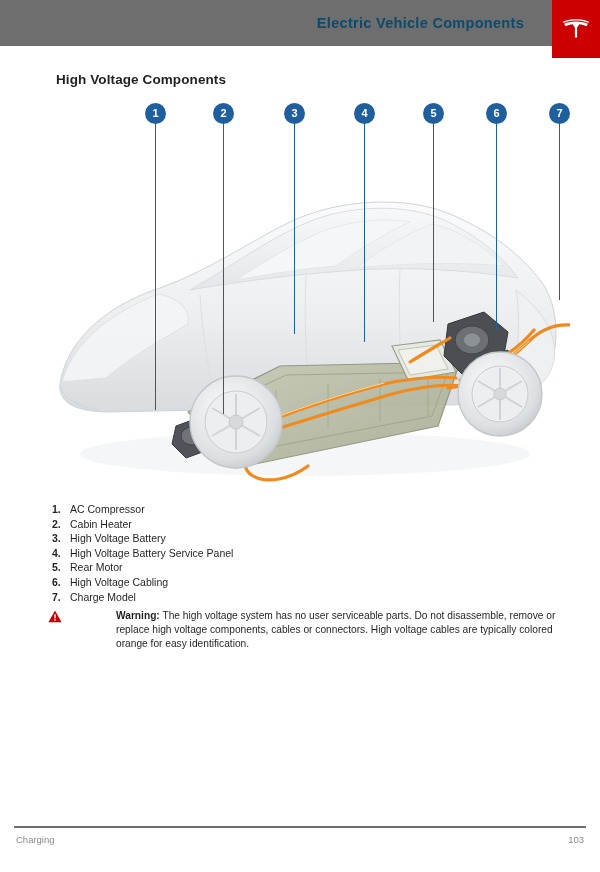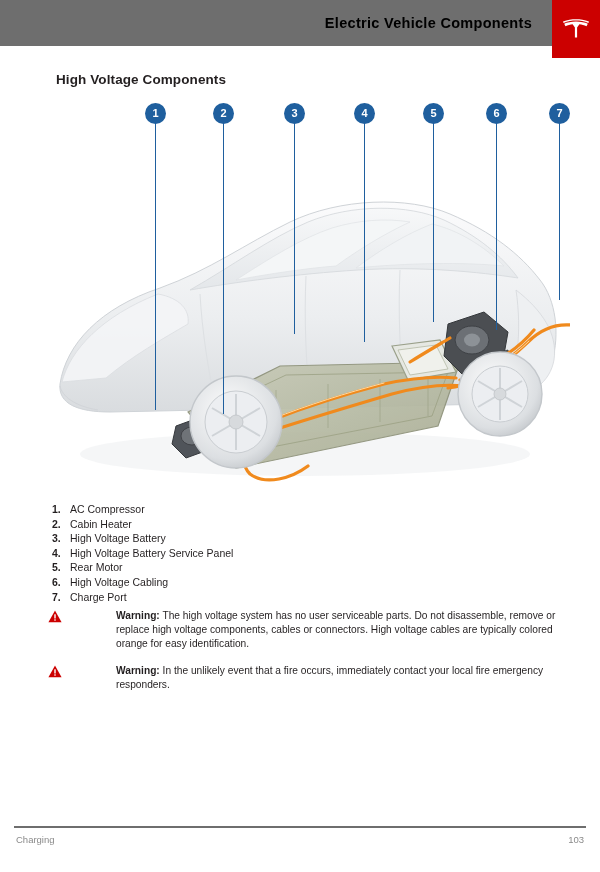--- a/index.html
+++ b/index.html
@@ -34,25 +34,24 @@
   .header-title {
     position: absolute;
     top: 0;
     left: 0;
     width: 540px;
     height: 46px;
     line-height: 46px;
     text-align: right;
     padding-right: 16px;
     box-sizing: border-box;
-    color: #000000;
+    color: #0c4a6e;
     font-size: 14.5px;
     font-weight: bold;
     letter-spacing: 0.3px;
-    margin-left: 8px;
   }
   .header-logo-box {
     position: absolute;
     top: 0;
     right: 0;
     width: 48px;
     height: 58px;
     background: #cc0000;
     display: flex;
     align-items: center;
@@ -353,51 +352,39 @@
     <div class="legend-row">
       <div class="legend-num">5.</div>
       <div class="legend-label">Rear Motor</div>
     </div>
     <div class="legend-row">
       <div class="legend-num">6.</div>
       <div class="legend-label">High Voltage Cabling</div>
     </div>
     <div class="legend-row">
       <div class="legend-num">7.</div>
-      <div class="legend-label">Charge Port</div>
+      <div class="legend-label">Charge Model</div>
     </div>
   </div>
 
   <div class="warnings">
     <div class="warning">
       <div class="warn-icon">
         <svg width="14" height="13" viewBox="0 0 14 13">
           <path d="M7 0.6 L13.6 12.2 L0.4 12.2 Z" fill="#cc0000"></path>
           <rect x="6.3" y="4.3" width="1.4" height="4.2" fill="#ffffff"></rect>
           <rect x="6.3" y="9.3" width="1.4" height="1.4" fill="#ffffff"></rect>
         </svg>
       </div>
       <div class="warn-text">
         <b>Warning:</b><span> The high voltage system has no user serviceable parts. Do not disassemble, remove or replace high voltage components, cables or connectors. High voltage cables are typically colored orange for easy identification.</span>
       </div>
     </div>
 
 
-    <div class="warning">
-      <div class="warn-icon">
-        <svg width="14" height="13" viewBox="0 0 14 13">
-          <path d="M7 0.6 L13.6 12.2 L0.4 12.2 Z" fill="#cc0000"></path>
-          <rect x="6.3" y="4.3" width="1.4" height="4.2" fill="#ffffff"></rect>
-          <rect x="6.3" y="9.3" width="1.4" height="1.4" fill="#ffffff"></rect>
-        </svg>
-      </div>
-      <div class="warn-text">
-        <b>Warning:</b><span> In the unlikely event that a fire occurs, immediately contact your local fire emergency responders.</span>
-      </div>
-    </div>
   </div>
 </div>
 
 <div class="footer">
   <div class="footer-rule"></div>
   <div class="footer-left">Charging</div>
   <div class="footer-right">103</div>
 </div>
 
 </body></html>

